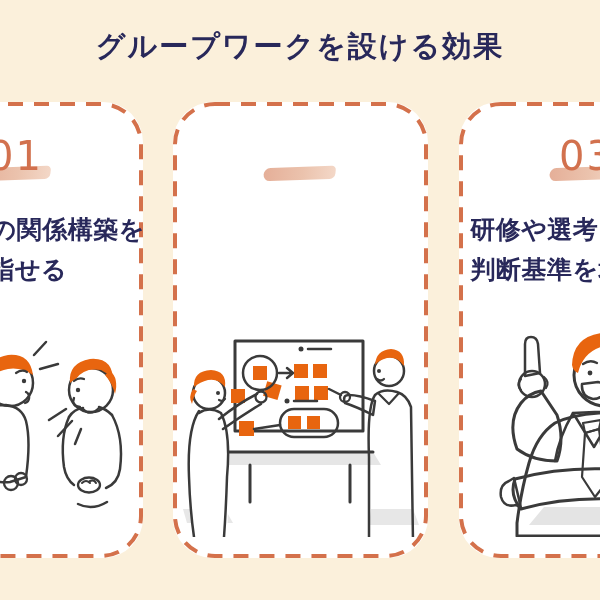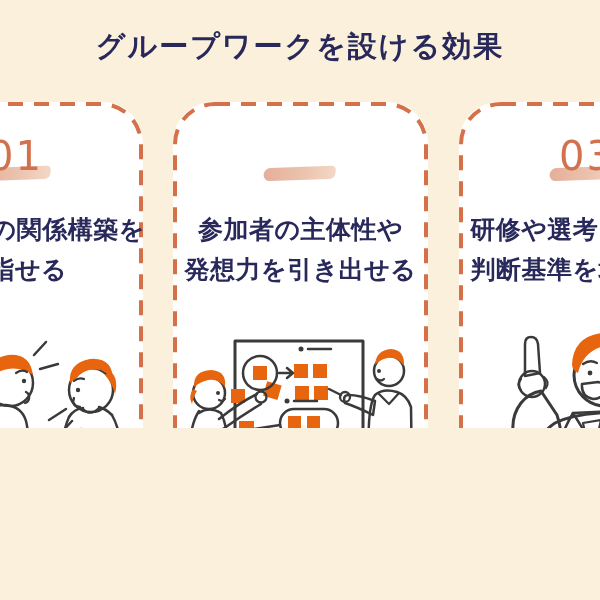--- a/index.html
+++ b/index.html
@@ -1,17 +1,17 @@
 <!DOCTYPE html>
 <html><head>
 <meta charset="utf-8">
 <style>
   html,body{margin:0;padding:0;background:#FBF0DB;}
   .canvas{
-    position:relative;width:600px;height:428px;overflow:hidden;
+    position:relative;width:600px;height:600px;overflow:hidden;
     background:#FBF0DB;font-family:"DejaVu Sans","Liberation Sans",sans-serif;
   }
   .title{
     position:absolute;top:28px;left:0;width:100%;margin:0;
     text-align:center;font-size:29px;font-weight:bold;color:#28285A;
     letter-spacing:2px;line-height:36px;
   }
   .card{
     position:absolute;top:102px;width:255px;height:456px;
     background:#FFFFFF;border-radius:40px;
@@ -95,24 +95,20 @@
         <path d="M190 167 Q204 174 219 165" class="st" stroke-width="2.5"></path>
       </g>
     </svg>
   </section>
 
   <section class="card c2">
     <svg class="dash" viewBox="0 0 255 456" preserveAspectRatio="none">
       <rect x="2" y="2" width="251" height="452" rx="40" fill="none" stroke="#D4714B" stroke-width="4" stroke-dasharray="15 11"></rect>
     </svg>
     <span class="brush"></span>
-    <div class="card-text">
-      <div>参加者の主体性や</div>
-      <div>発想力を引き出せる</div>
-    </div>
     <svg class="illus i2" viewBox="0 0 255 200">
 
       <polygon points="14,186 60,186 52,172 10,172" fill="#E7E7E7"></polygon>
       <polygon points="196,188 246,188 240,172 198,172" fill="#E7E7E7"></polygon>
 
       <polygon points="52,115 200,115 208,128 44,128" fill="#E6E6E6"></polygon>
       <path d="M52 115 L200 115" class="st" stroke-width="3"></path>
       <path d="M77 128 L77 165 M177 128 L177 165" class="st" stroke-width="3"></path>
 
       <rect x="62" y="4" width="128" height="90" fill="#FFFFFF" class="st" stroke-width="3"></rect>

